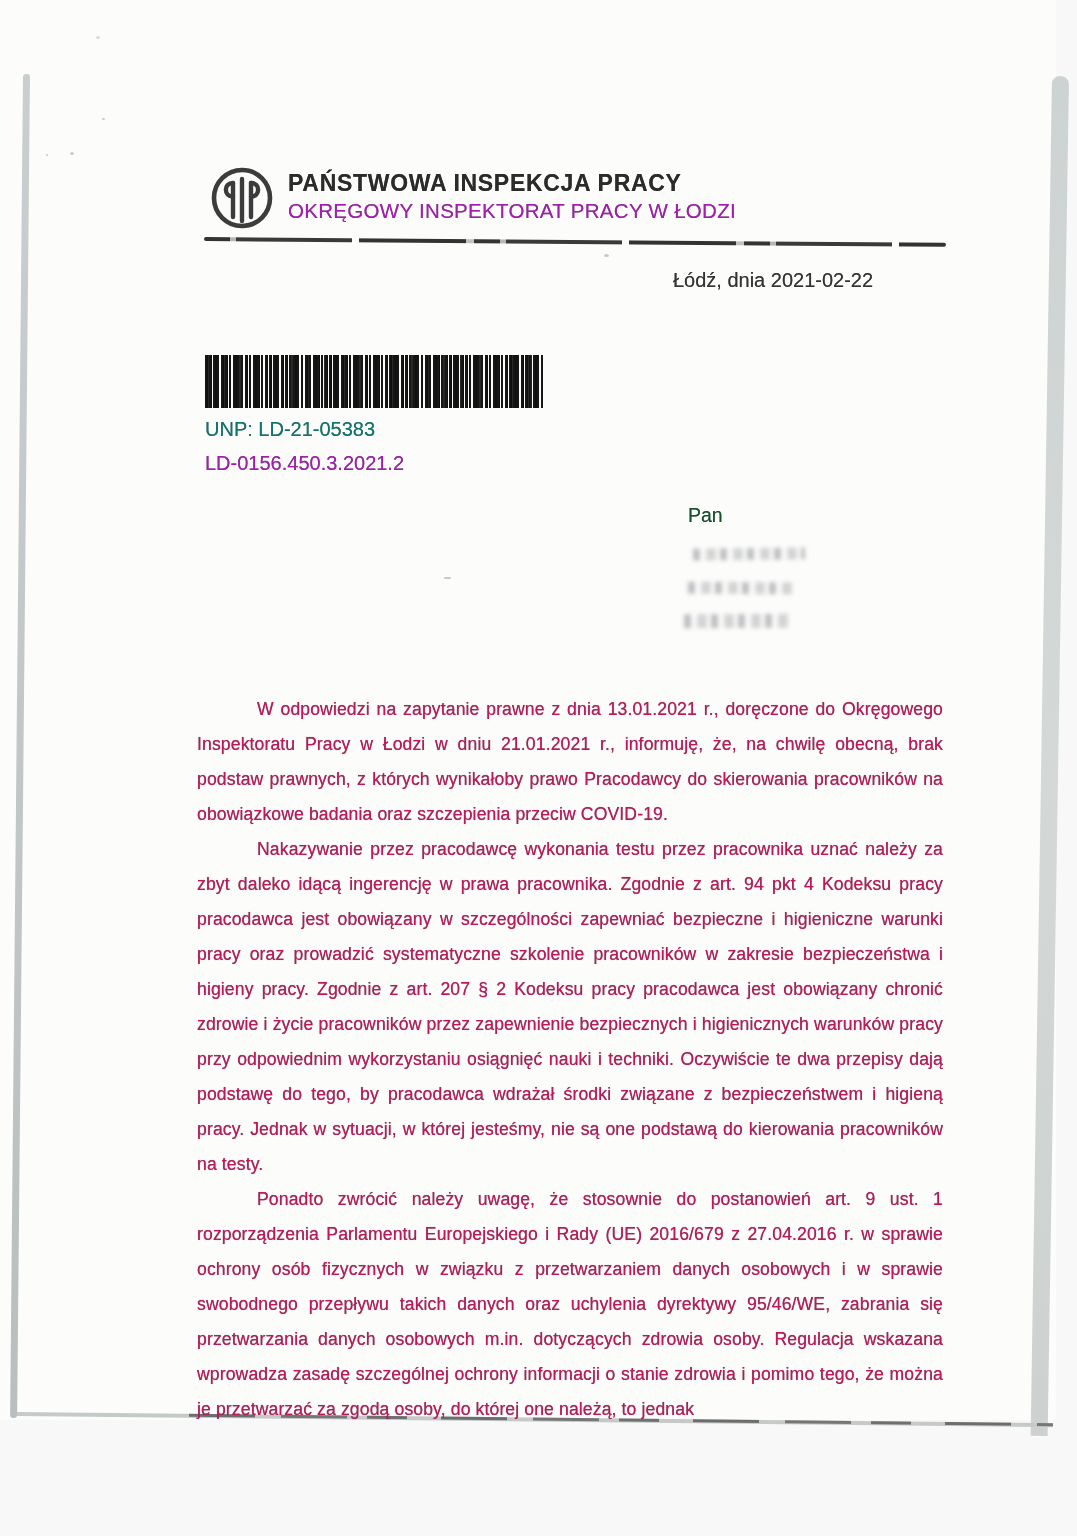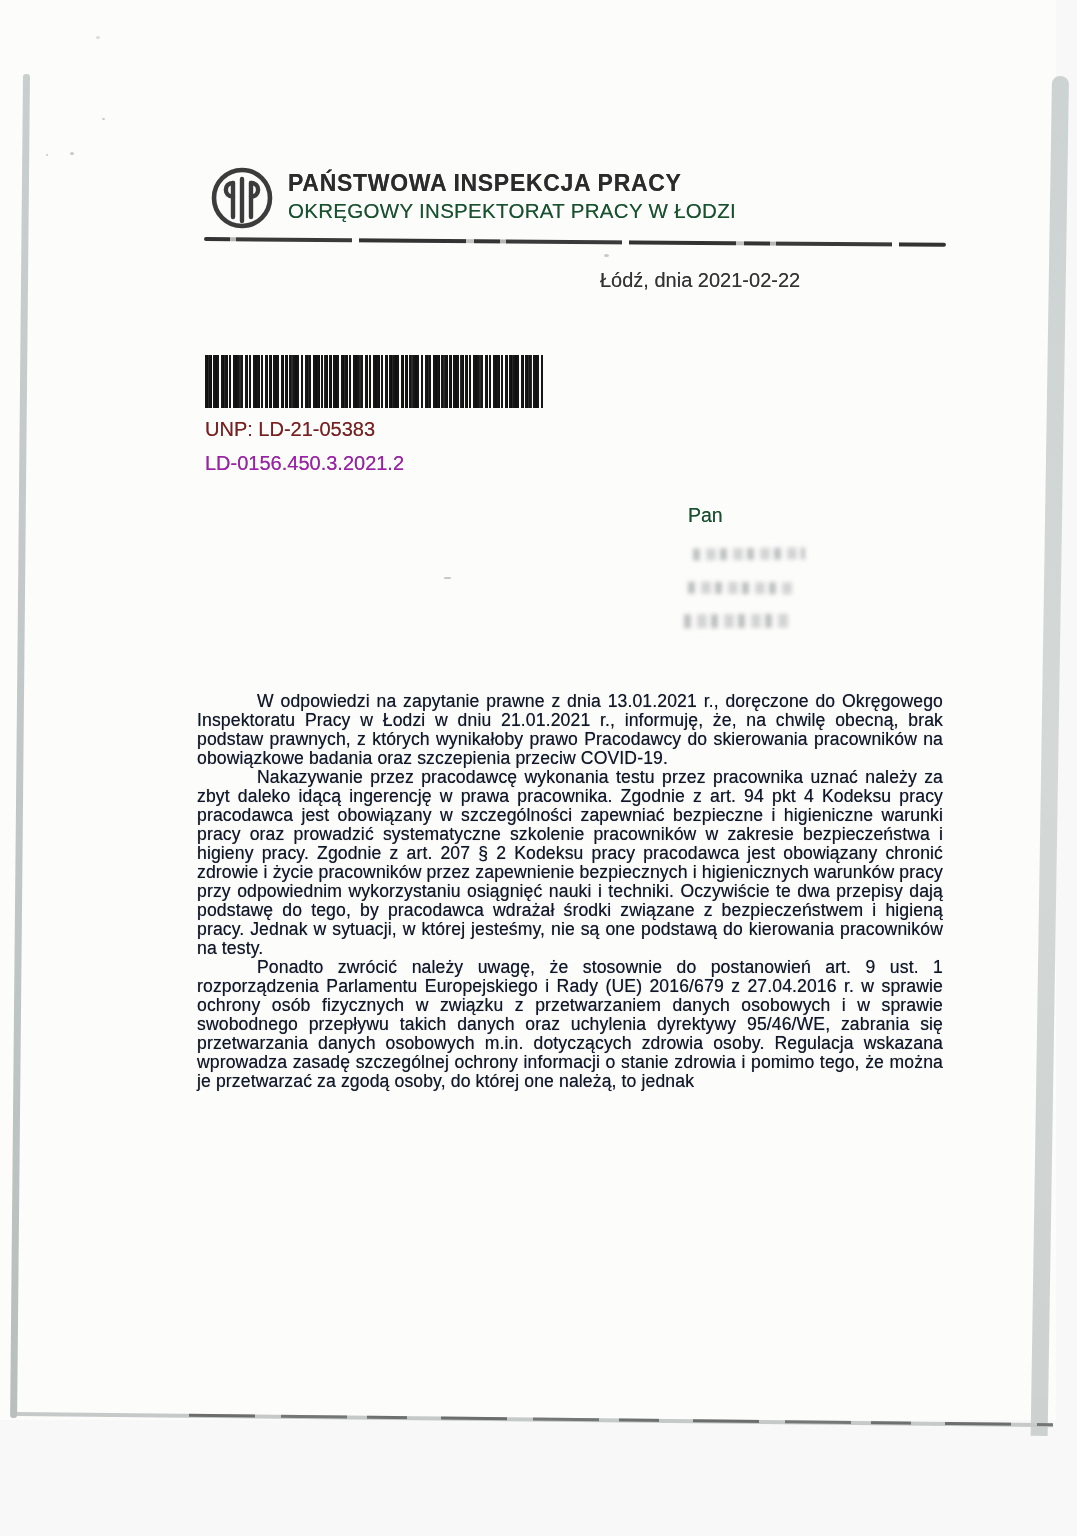--- a/index.html
+++ b/index.html
@@ -45,48 +45,48 @@
   .speck{position:absolute;background:#9aa0a0;border-radius:50%;opacity:.55;}
   
   .logo{position:absolute;left:208px;top:164px;width:68px;height:68px;}
   .org-name{
     position:absolute;left:288px;top:170px;
     font-size:23px;font-weight:bold;letter-spacing:.7px;color:#2b2b2b;
     text-shadow:0 0 .6px rgba(40,40,40,.7);
   }
   .org-unit{
     position:absolute;left:288px;top:199px;
-    font-size:20.5px;font-weight:normal;letter-spacing:.3px;color:#14532d;
+    font-size:20.5px;font-weight:normal;letter-spacing:.3px;color:#a21caf;
     text-shadow:0 0 .6px rgba(55,55,55,.6);
   }
   .rule{
     position:absolute;left:204px;top:237px;width:742px;height:4px;
     transform:rotate(0.45deg);transform-origin:left center;
     background:repeating-linear-gradient(90deg,
       #343434 0 26px, rgba(52,52,52,.35) 26px 32px,
       #3a3a3a 32px 148px, rgba(0,0,0,0) 148px 155px,
       #333 155px 262px, rgba(60,60,60,.3) 262px 270px);
     border-radius:2px;
   }
   .date-line{
     position:absolute;left:600px;top:269px;width:346px;
-    text-align:left;font-size:20px;color:#333;
+    text-align:center;font-size:20px;color:#333;
     text-shadow:0 0 .6px rgba(50,50,50,.65);
   }
   
   .barcode{
     position:absolute;left:205px;top:355px;width:340px;height:53px;
     background:
       repeating-linear-gradient(90deg,#161616 0 2px,rgba(0,0,0,0) 2px 4px),
       repeating-linear-gradient(90deg,#101010 0 3px,rgba(0,0,0,0) 3px 10px),
       repeating-linear-gradient(90deg,#0d0d0d 0 1px,rgba(0,0,0,0) 1px 6px),
       repeating-linear-gradient(90deg,rgba(18,18,18,.9) 0 4px,rgba(0,0,0,0) 4px 17px);
   }
   .unp-number{
-    position:absolute;left:205px;top:418px;font-size:20px;color:#7f1d1d;
+    position:absolute;left:205px;top:418px;font-size:20px;color:#0f766e;
     text-shadow:0 0 .6px rgba(48,48,48,.65);
   }
   .case-number{
     position:absolute;left:205px;top:452px;font-size:20px;color:#a21caf;
     text-shadow:0 0 .6px rgba(48,48,48,.65);
   }
   
   .salutation{
     position:absolute;left:688px;top:504px;font-size:19.5px;color:#14532d;
     text-shadow:0 0 .6px rgba(47,47,47,.65);
@@ -96,22 +96,22 @@
     background:repeating-linear-gradient(90deg,
       rgba(138,143,143,.55) 0 7px, rgba(0,0,0,0) 7px 13px,
       rgba(150,153,153,.4) 13px 23px, rgba(0,0,0,0) 23px 27px);
   }
   .redacted.r1{left:693px;top:548px;width:112px;transform:rotate(-.6deg);}
   .redacted.r2{left:688px;top:582px;width:104px;transform:rotate(.4deg);}
   .redacted.r3{left:684px;top:614px;width:106px;height:14px;transform:rotate(-.3deg);}
   
   .body-text{
     position:absolute;left:197px;top:692px;width:746px;
-    font-size:17.6px;line-height:19px;text-align:justify;
-    color:#0f172a;letter-spacing:.12px;
+    font-size:17.6px;line-height:35px;text-align:justify;
+    color:#be185d;letter-spacing:.12px;
     text-shadow:0 0 .7px rgba(43,43,43,.72);
   }
   .body-text p{margin:0;text-indent:60px;}
 </style>
 </head>
 <body>
 
 <div class="scan">
 
   <div class="paper"></div>

